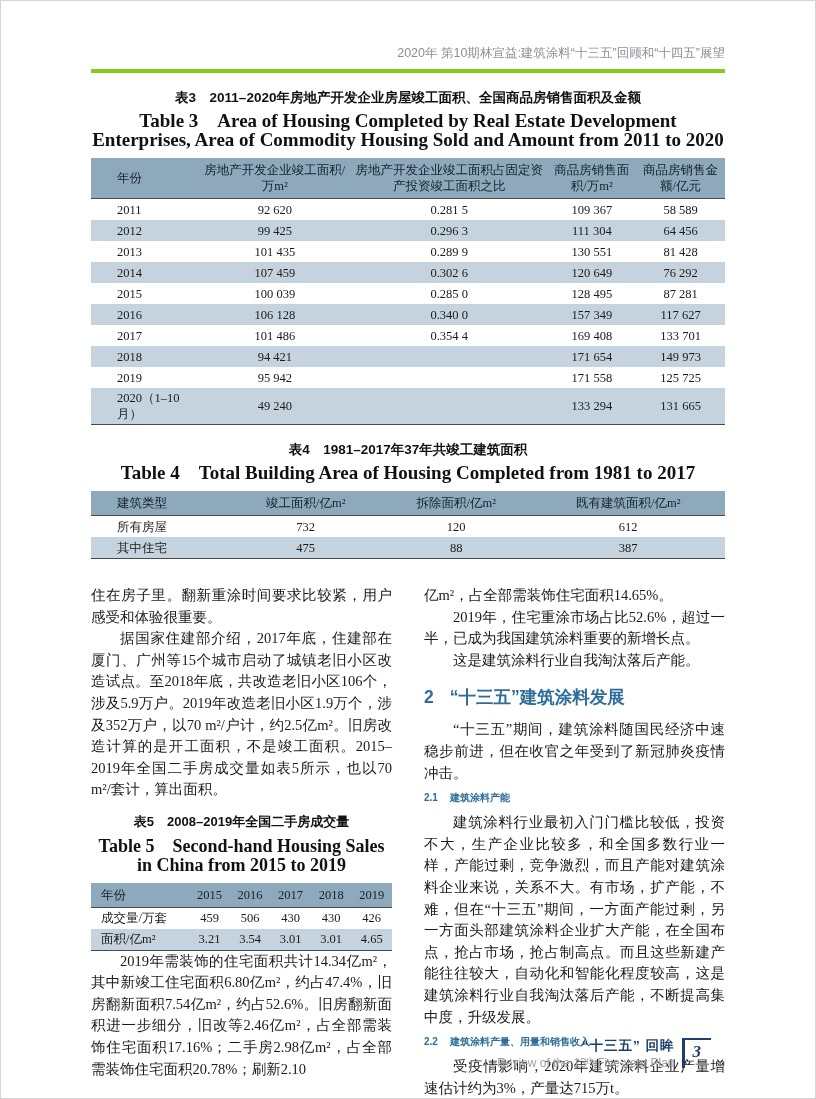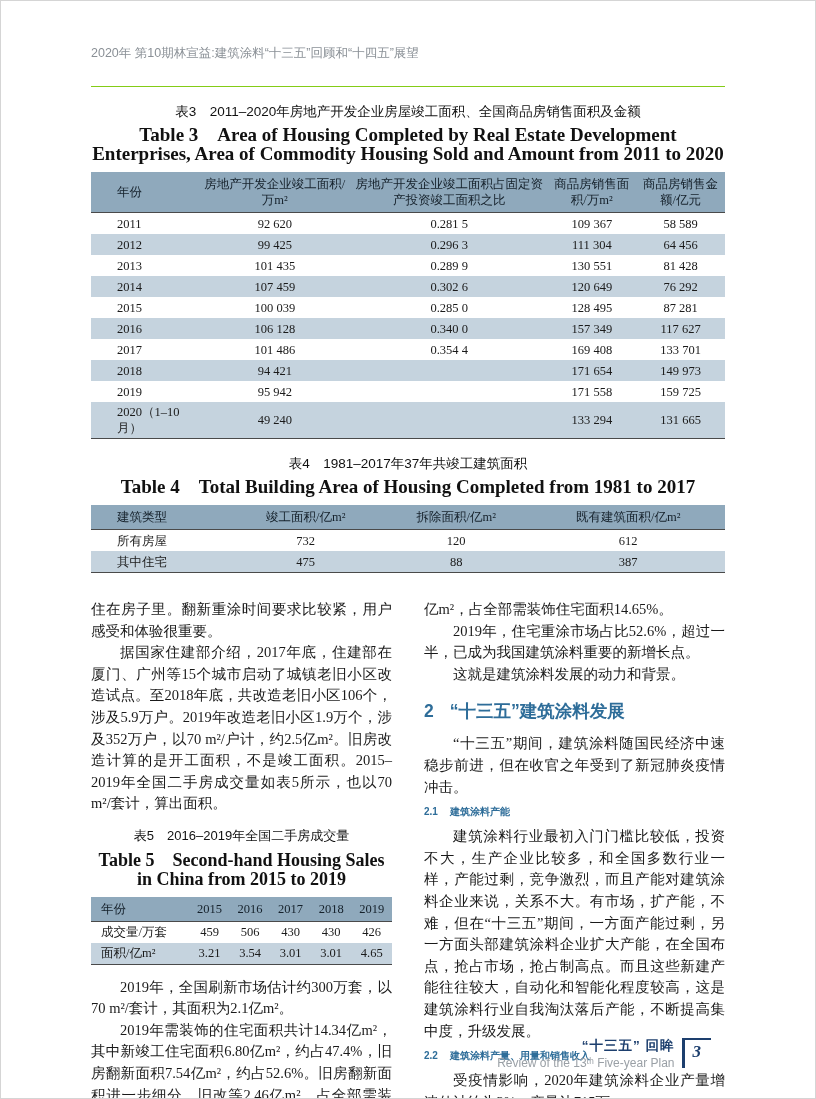--- a/index.html
+++ b/index.html
@@ -10,30 +10,30 @@
     background:#ffffff;
     border:1px solid #d5d5d5;
     box-sizing:border-box;
     padding:44px 90px 0 90px;
     font-family:"Liberation Serif","DejaVu Serif",serif;
     color:#1a1a1a;
     overflow:hidden;
   }
   
   .running-header{
-    display:flex;justify-content:flex-start;align-items:flex-end;
+    display:flex;justify-content:flex-end;align-items:flex-end;
     font-family:"Liberation Sans","DejaVu Sans",sans-serif;
     font-size:12.5px;color:#8a9096;
-    border-bottom:1px solid #84cc16;
-    padding-bottom:24px;
+    border-bottom:4px solid #84cc16;
+    padding-bottom:7px;
   }
   
   .tbl-title-cn{
     text-align:center;font-family:"Liberation Sans","DejaVu Sans",sans-serif;
-    font-weight:normal;font-size:13.5px;color:#111;margin-top:16px;
+    font-weight:bold;font-size:13.5px;color:#111;margin-top:16px;
   }
   .tbl-title-en{
     text-align:center;font-family:"Liberation Serif","DejaVu Serif",serif;
     font-weight:bold;font-size:19px;color:#111;margin-top:4px;line-height:19px;
   }
   
   table{border-collapse:collapse;width:100%;margin-top:9px;}
   th,td{font-weight:normal;padding:2px 4px;line-height:16px;}
   thead th{
     background:#8fa9bc;
@@ -176,21 +176,21 @@
             <td>94 421</td>
             <td></td>
             <td>171 654</td>
             <td>149 973</td>
           </tr>
           <tr>
             <td>2019</td>
             <td>95 942</td>
             <td></td>
             <td>171 558</td>
-            <td>159 725</td>
+            <td>125 725</td>
           </tr>
           <tr>
             <td>2020（1–10月）</td>
             <td>49 240</td>
             <td></td>
             <td>133 294</td>
             <td>131 665</td>
           </tr>
         </tbody>
       </table>
@@ -225,21 +225,21 @@
       </table>
   </div>
 
   <div class="columns">
 
     <div class="col">
       <p class="noindent">住在房子里。翻新重涂时间要求比较紧，用户感受和体验很重要。</p>
       <p>据国家住建部介绍，2017年底，住建部在厦门、广州等15个城市启动了城镇老旧小区改造试点。至2018年底，共改造老旧小区106个，涉及5.9万户。2019年改造老旧小区1.9万个，涉及352万户，以70 m²/户计，约2.5亿m²。旧房改造计算的是开工面积，不是竣工面积。2015–2019年全国二手房成交量如表5所示，也以70 m²/套计，算出面积。</p>
 
       <div class="t5">
-        <div class="tbl-title-cn">表5　2016–2019年全国二手房成交量</div>
+        <div class="tbl-title-cn">表5　2008–2019年全国二手房成交量</div>
         <div class="tbl-title-en">Table 5　Second-hand Housing Sales in China from 2015 to 2019</div>
         <table id="table5">
             <thead>
               <tr>
                 <th>年份</th>
                 <th>2015</th>
                 <th>2016</th>
                 <th>2017</th>
                 <th>2018</th>
                 <th>2019</th>
@@ -259,28 +259,27 @@
                 <td>3.21</td>
                 <td>3.54</td>
                 <td>3.01</td>
                 <td>3.01</td>
                 <td>4.65</td>
               </tr>
             </tbody>
           </table>
       </div>
 
-      <p style="margin-top:12px;">2019年，全国刷新市场估计约300万套，以70 m²/套计，其面积为2.1亿m²。</p>
       <p>2019年需装饰的住宅面积共计14.34亿m²，其中新竣工住宅面积6.80亿m²，约占47.4%，旧房翻新面积7.54亿m²，约占52.6%。旧房翻新面积进一步细分，旧改等2.46亿m²，占全部需装饰住宅面积17.16%；二手房2.98亿m²，占全部需装饰住宅面积20.78%；刷新2.10</p>
     </div>
 
     <div class="col">
       <p class="noindent">亿m²，占全部需装饰住宅面积14.65%。</p>
       <p>2019年，住宅重涂市场占比52.6%，超过一半，已成为我国建筑涂料重要的新增长点。</p>
-      <p>这就是建筑涂料发展的动力和背景。</p>
+      <p>这是建筑涂料行业自我淘汰落后产能。</p>
 
       <div class="h-section">
         <span class="num">2</span><span>“十三五”建筑涂料发展</span>
       </div>
 
       <p>“十三五”期间，建筑涂料随国民经济中速稳步前进，但在收官之年受到了新冠肺炎疫情冲击。</p>
 
       <div class="h-sub">
         <span class="num">2.1</span><span>建筑涂料产能</span>
       </div>

